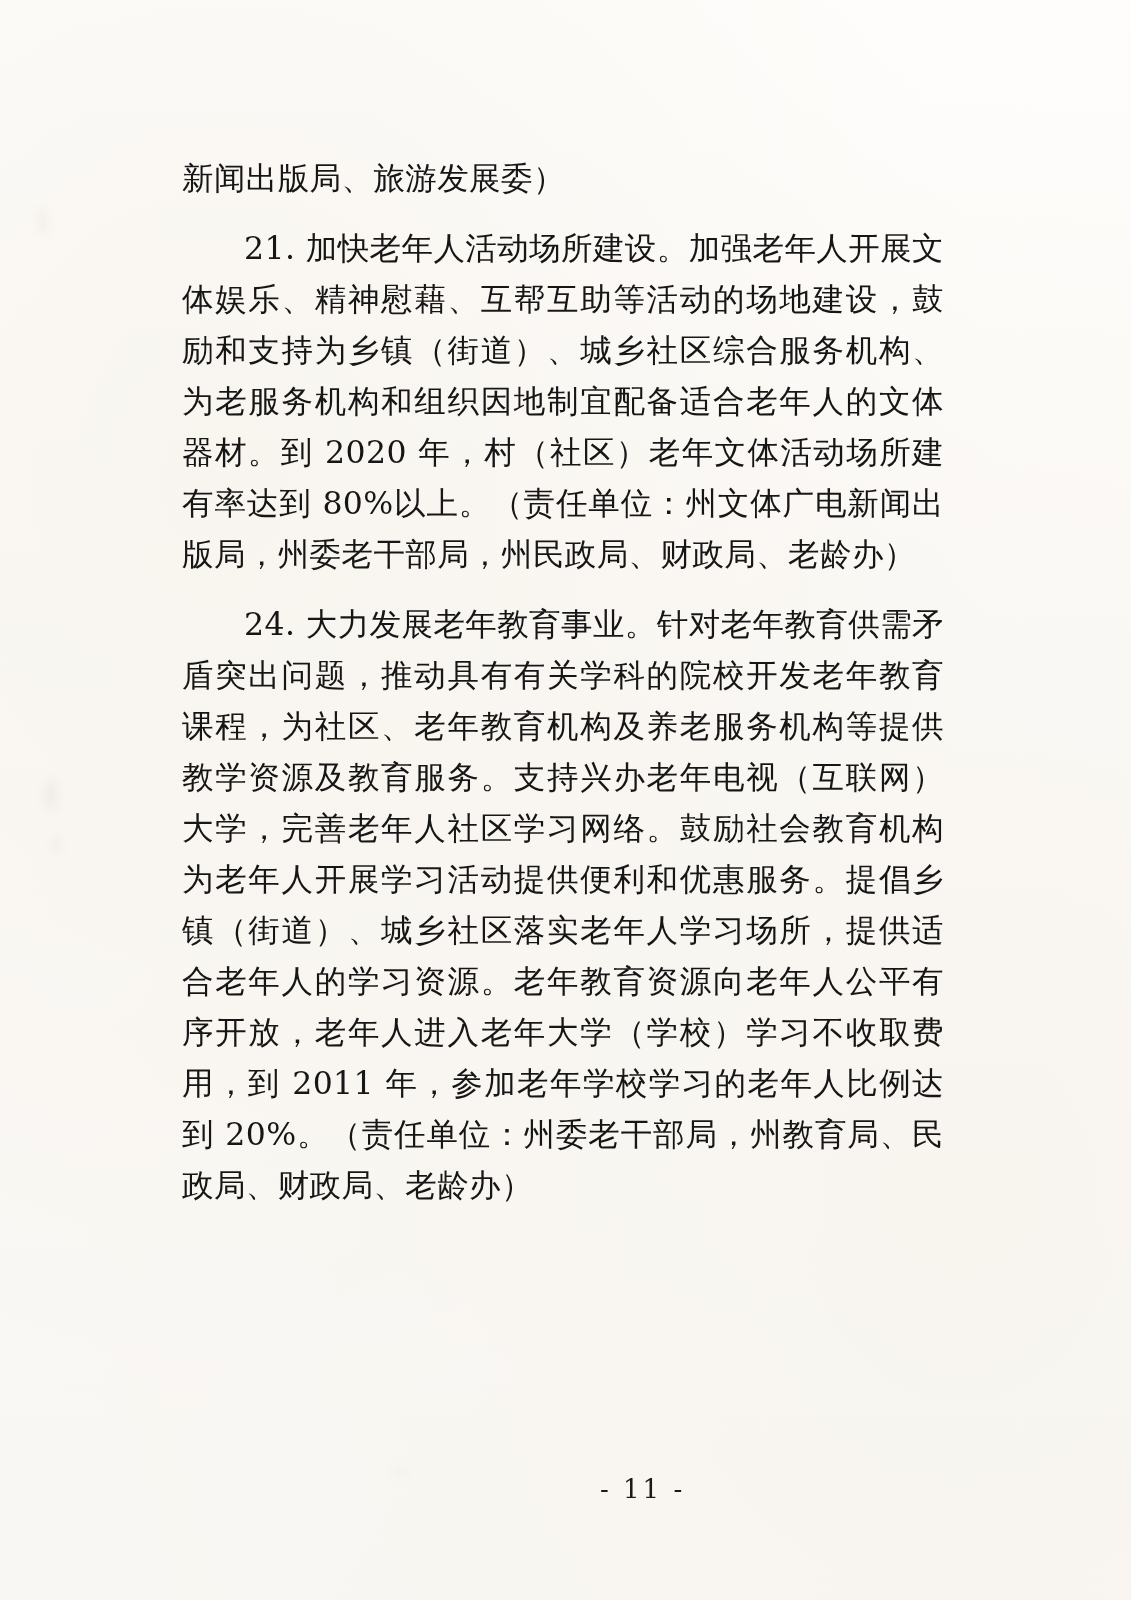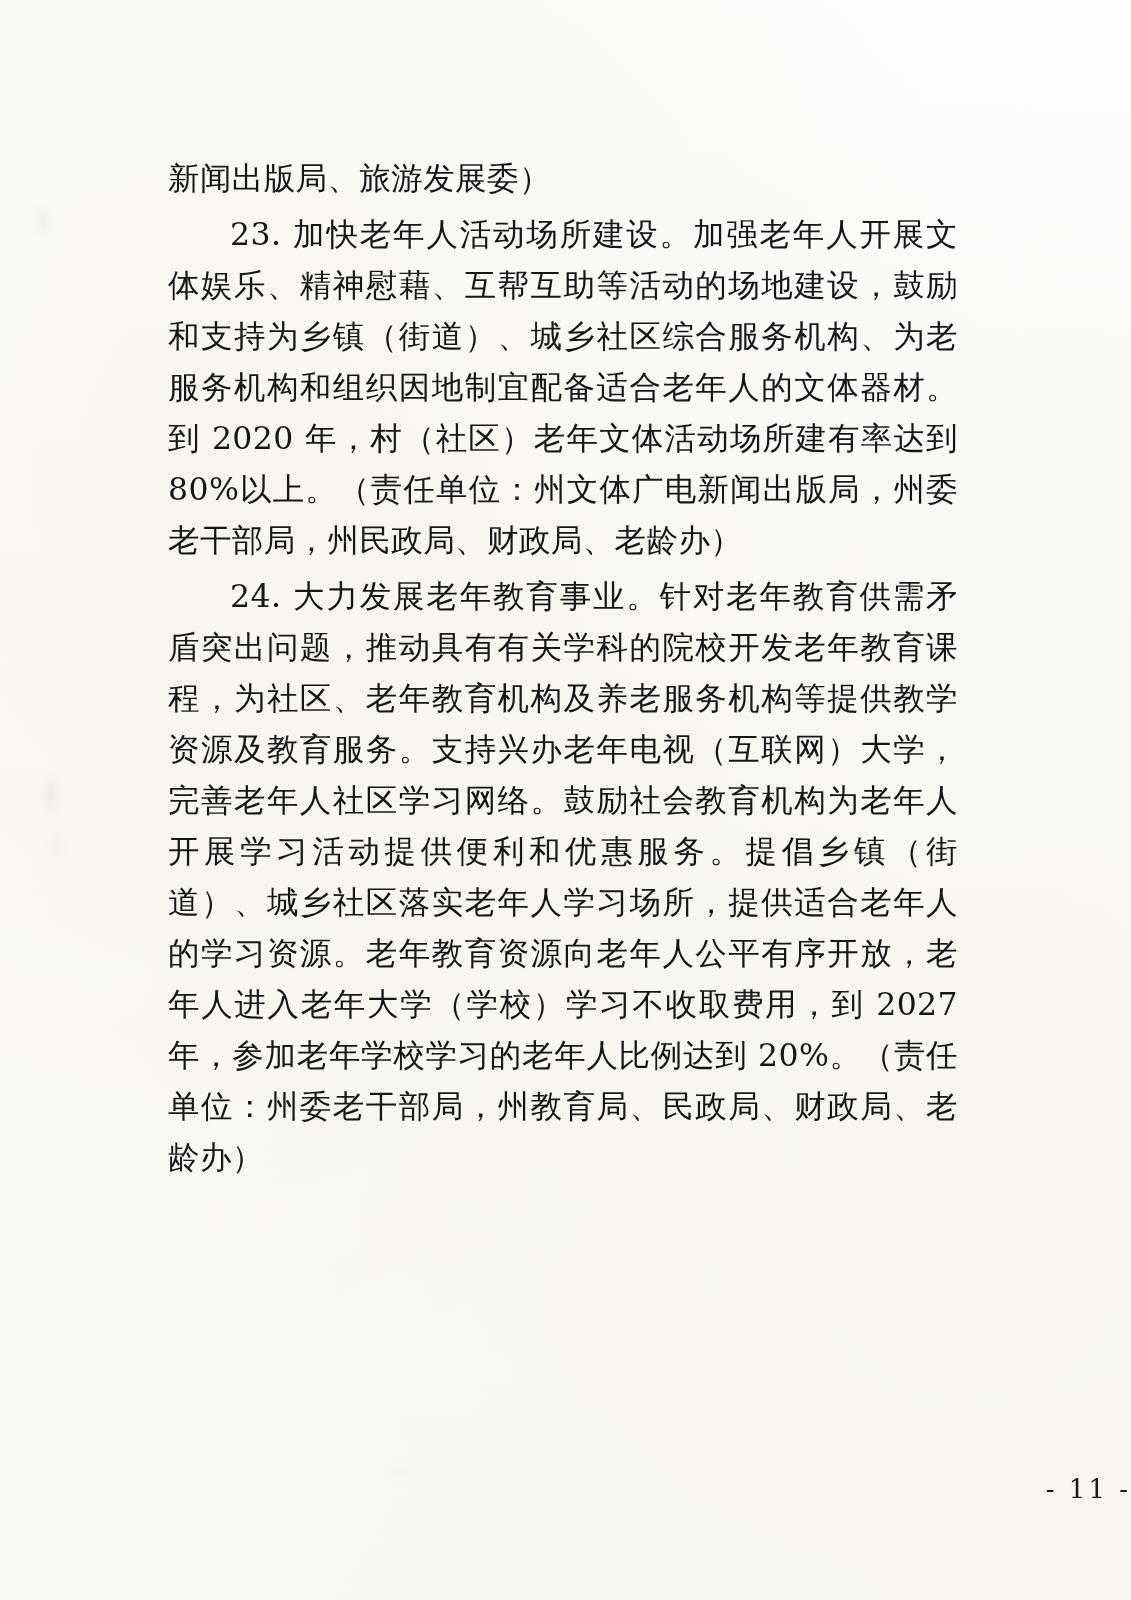--- a/index.html
+++ b/index.html
@@ -36,43 +36,43 @@
     filter: blur(5px);
     background: rgba(190,188,184,0.30);
   }
   .content {
     position: absolute;
     left: 168px;
     top: 150px;
     width: 790px;
   }
   p {
-    margin: 0;
+    margin: 14px;
     font-size: 31.5px;
     line-height: 51px;
     letter-spacing: 0.4px;
     text-align: justify;
     text-justify: inter-character;
     color: #161616;
   }
   p.indent {
     text-indent: 62px;
   }
   p.block {
     margin-top: 3px;
   }
   .para-gap {
     height: 2px;
   }
   .footer {
     position: absolute;
     left: 0;
-    right: 0;
+    right: 6px;
     bottom: 96px;
-    text-align: right;
+    text-align: left;
     font-size: 26px;
     letter-spacing: 3px;
     color: #1a1a1a;
   }
   .footer-inner {
     display: inline-block;
     margin-left: 600px;
     font-family: "DejaVu Serif", "Liberation Serif", serif;
   }
 </style>
@@ -87,25 +87,25 @@
     <div class="smudge" style="left:52px; top:836px; width:9px; height:18px;"></div>
     <div class="smudge" style="left:392px; top:1468px; width:16px; height:8px; opacity:0.6;"></div>
   </div>
 
   <div class="content">
 
     <p class="block">新闻出版局、旅游发展委）</p>
 
     <div class="para-gap"></div>
 
-    <p class="indent block">23. 加快老年人活动场所建设。加强老年人开展文体娱乐、精神慰藉、互帮互助等活动的场地建设，鼓励和支持为乡镇（街道）、城乡社区综合服务机构、为老服务机构和组织因地制宜配备适合老年人的文体器材。到 2020 年，村（社区）老年文体活动场所建有率达到 80%以上。（责任单位：州文体广电新闻出版局，州委老干部局，州民政局、财政局、老龄办）</p>
+    <p class="indent block">21. 加快老年人活动场所建设。加强老年人开展文体娱乐、精神慰藉、互帮互助等活动的场地建设，鼓励和支持为乡镇（街道）、城乡社区综合服务机构、为老服务机构和组织因地制宜配备适合老年人的文体器材。到 2020 年，村（社区）老年文体活动场所建有率达到 80%以上。（责任单位：州文体广电新闻出版局，州委老干部局，州民政局、财政局、老龄办）</p>
 
     <div class="para-gap"></div>
 
-    <p class="indent block">24. 大力发展老年教育事业。针对老年教育供需矛盾突出问题，推动具有有关学科的院校开发老年教育课程，为社区、老年教育机构及养老服务机构等提供教学资源及教育服务。支持兴办老年电视（互联网）大学，完善老年人社区学习网络。鼓励社会教育机构为老年人开展学习活动提供便利和优惠服务。提倡乡镇（街道）、城乡社区落实老年人学习场所，提供适合老年人的学习资源。老年教育资源向老年人公平有序开放，老年人进入老年大学（学校）学习不收取费用，到 2027 年，参加老年学校学习的老年人比例达到 20%。（责任单位：州委老干部局，州教育局、民政局、财政局、老龄办）</p>
+    <p class="indent block">24. 大力发展老年教育事业。针对老年教育供需矛盾突出问题，推动具有有关学科的院校开发老年教育课程，为社区、老年教育机构及养老服务机构等提供教学资源及教育服务。支持兴办老年电视（互联网）大学，完善老年人社区学习网络。鼓励社会教育机构为老年人开展学习活动提供便利和优惠服务。提倡乡镇（街道）、城乡社区落实老年人学习场所，提供适合老年人的学习资源。老年教育资源向老年人公平有序开放，老年人进入老年大学（学校）学习不收取费用，到 2011 年，参加老年学校学习的老年人比例达到 20%。（责任单位：州委老干部局，州教育局、民政局、财政局、老龄办）</p>
 
     <div class="para-gap"></div>
 
 
   </div>
 
   <div class="footer">
     <span class="footer-inner">- 11 -</span>
   </div>
 

